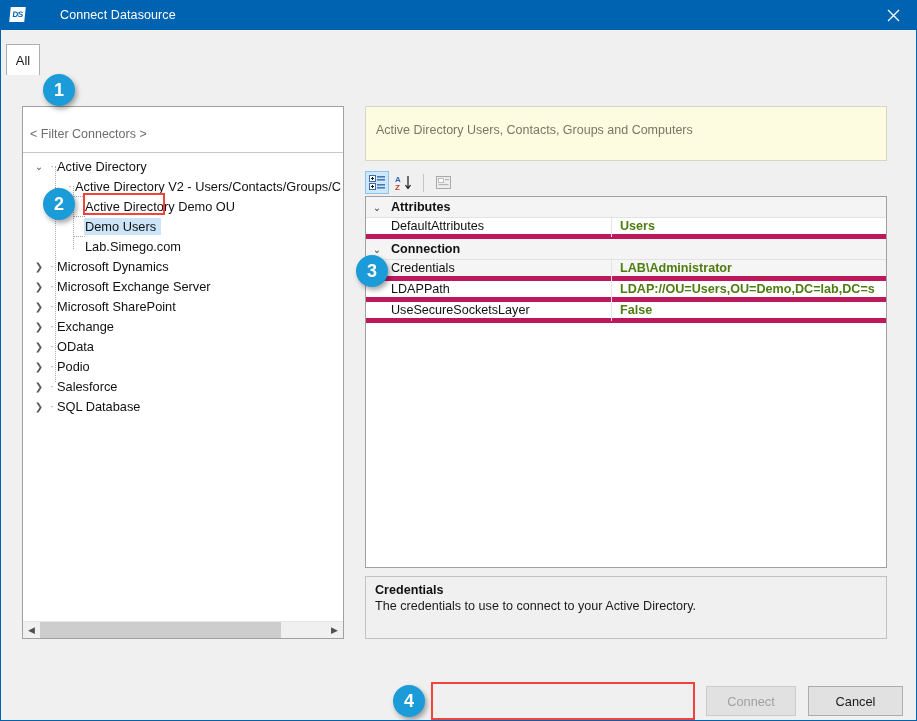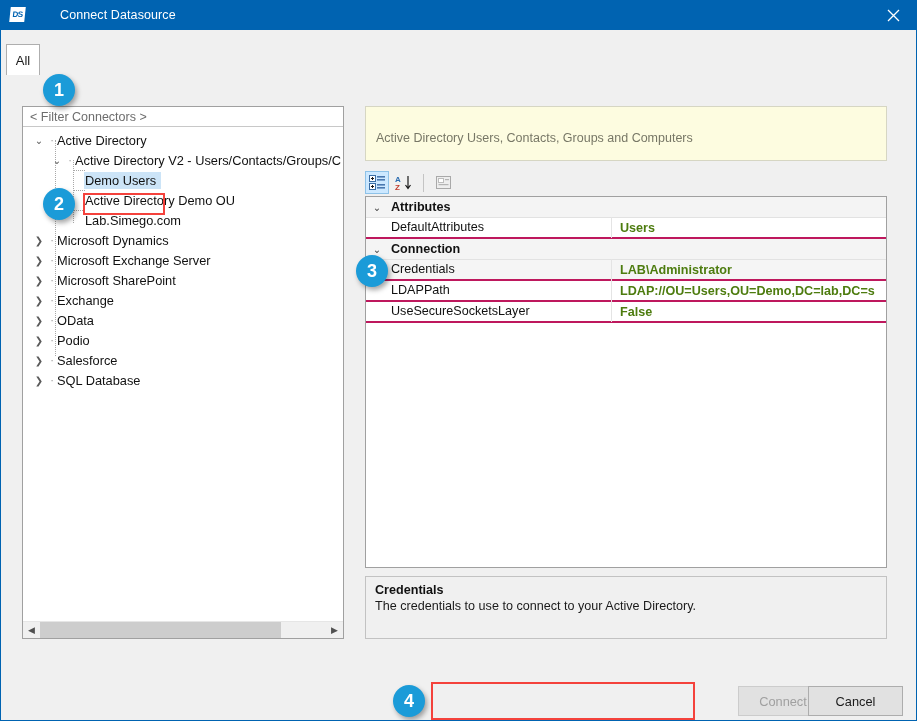--- a/index.html
+++ b/index.html
@@ -108,28 +108,29 @@
   .left-panel {
     position: absolute;
     left: 21px; top: 76px;
     width: 322px; height: 533px;
     background: #ffffff;
     border: 1px solid #a0a0a0;
     display: flex;
     flex-direction: column;
   }
   .filter-box {
-    height: 20px;
+    height: 38px;
     border-bottom: 1px solid #c8c8c8;
     display: flex; align-items: center;
     padding-left: 7px;
     font-size: 12.5px;
     color: #6d6d6d;
     background: #ffffff;
     cursor: text;
+    margin-top: 8px;
   }
   .tree {
     flex: 1;
     position: relative;
     overflow: hidden;
     padding-top: 3px;
     background: #ffffff;
   }
   .tnode {
     position: relative;
@@ -198,21 +199,21 @@
     cursor: default;
   }
 
   
   .desc-top {
     position: absolute;
     left: 364px; top: 76px;
     width: 522px; height: 55px;
     background: #fdfce0;
     border: 1px solid #d6d6c3;
-    padding: 24px 10px;
+    padding: 16px 10px;
     font-size: 12.5px;
     color: #777766;
   }
 
   .pg-toolbar {
     position: absolute;
     left: 364px; top: 140px;
     width: 522px; height: 25px;
     display: flex;
     align-items: center;
@@ -238,21 +239,21 @@
     left: 364px; top: 166px;
     width: 522px; height: 372px;
     background: #ffffff;
     border: 1px solid #a0a0a0;
     overflow: hidden;
   }
   .pg-row {
     display: flex;
     height: 21px;
     align-items: center;
-    border-bottom: 2px solid #be185d;
+    border-bottom: 5px solid #be185d;
     font-size: 12.6px;
     cursor: default;
   }
   .pg-row.cat {
     background: #f4f4f4;
     border-bottom: 1px solid #e2e2e2;
   }
   .pg-row.cat .pg-name {
     font-weight: bold;
     color: #111111;
@@ -318,21 +319,21 @@
     align-items: center;
     justify-content: center;
     cursor: default;
   }
   .btn.disabled {
     color: #a0a0a0;
     background: #e1e1e1;
     border-color: #cccccc;
   }
   .btn-update { left: 434px; top: 656px; width: 256px; }
-  .btn-connect { left: 705px; top: 656px; width: 90px; margin-left: 32px; }
+  .btn-connect { left: 705px; top: 656px; width: 90px; }
   .btn-cancel { left: 807px; top: 656px; width: 95px; }
 
   
   .hl-box {
     position: absolute;
     border: 2px solid #f4423c;
     pointer-events: none;
   }
   .hl-demo   { left: 82px;  top: 163px; width: 82px;  height: 22px; }
   .hl-update { left: 430px; top: 652px; width: 264px; height: 38px; }
@@ -397,26 +398,26 @@
           <span class="dotlead">·</span>
           <span class="tlabel">Active Directory</span>
         </div>
 
         <div class="tnode" style="padding-left:26px;">
           <span class="chev">⌄</span>
           <span class="dotlead">·</span>
           <span class="tlabel">Active Directory V2 - Users/Contacts/Groups/C</span>
         </div>
 
+        <div class="tnode" style="padding-left:62px;">
+          <span class="tlabel">Active Directory Demo OU</span>
+        </div>
+
         <div class="tnode sel" style="padding-left:62px;">
           <span class="tlabel">Demo Users</span>
-        </div>
-
-        <div class="tnode" style="padding-left:62px;">
-          <span class="tlabel">Active Directory Demo OU</span>
         </div>
 
         <div class="tnode" style="padding-left:62px;">
           <span class="tlabel">Lab.Simego.com</span>
         </div>
 
         <div class="tnode" style="padding-left:8px;">
           <span class="chev">❯</span>
           <span class="dotlead">·</span>
           <span class="tlabel">Microsoft Dynamics</span>

